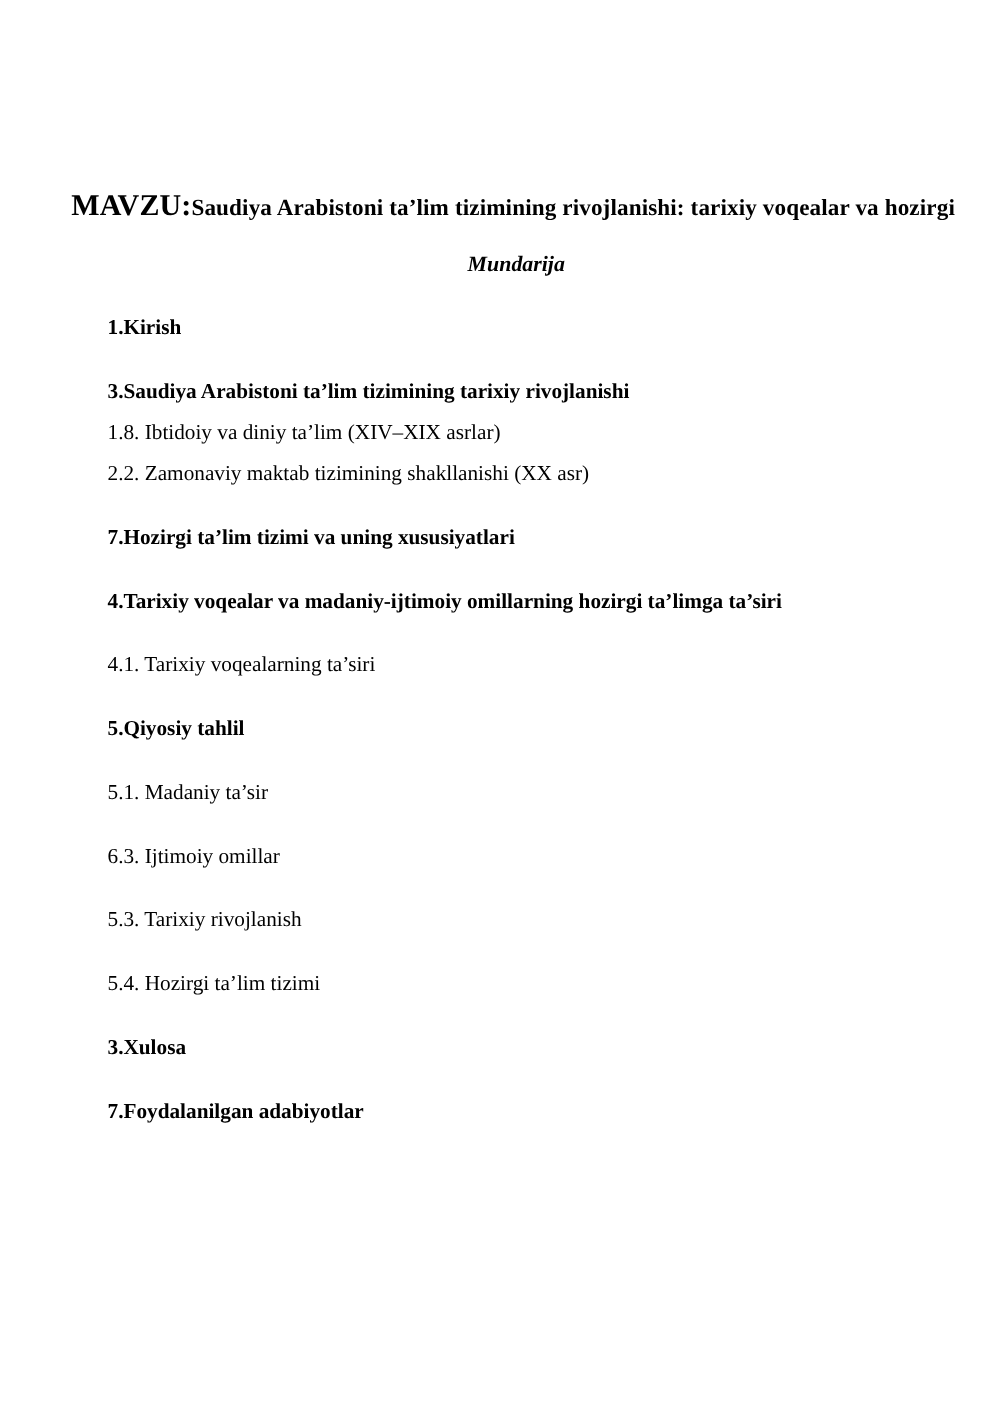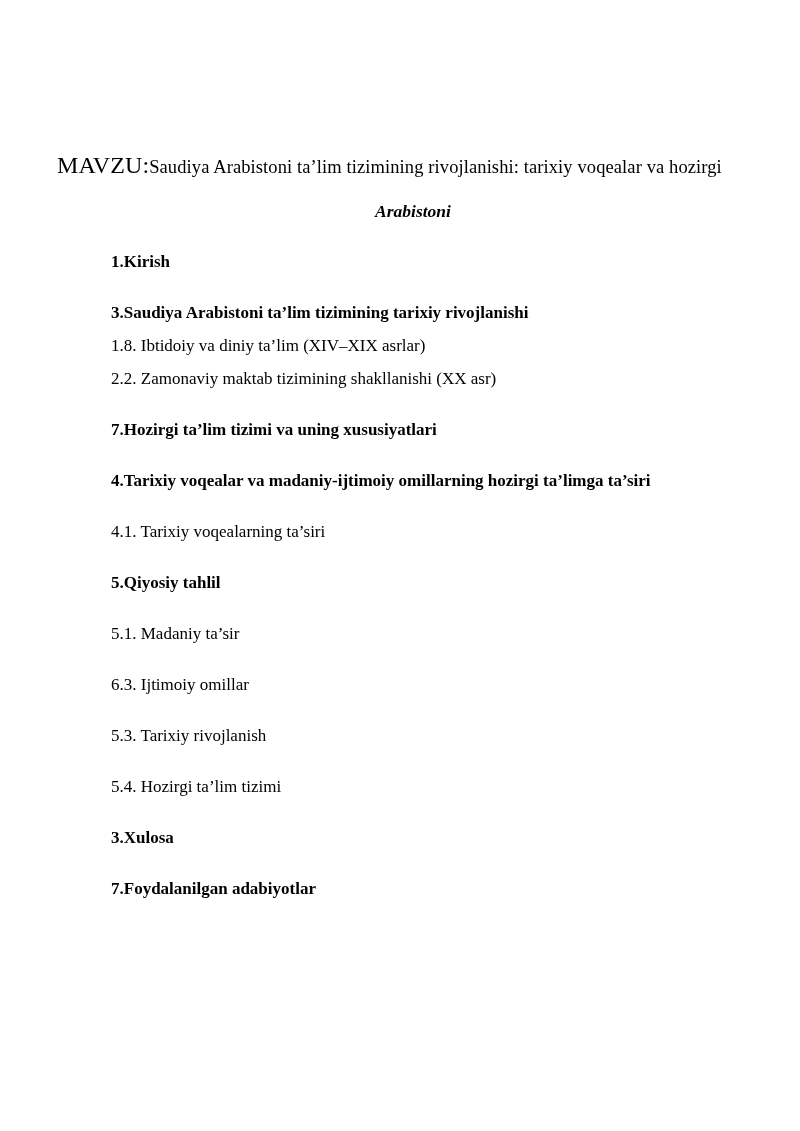--- a/index.html
+++ b/index.html
@@ -14,39 +14,39 @@
     background: #ffffff;
     color: #000000;
     font-family: "Liberation Serif", "DejaVu Serif", serif;
     overflow: hidden;
   }
   .doc {
     padding-top: 146px;
   }
   .title-par {
     margin: 0 35px 0 57px;
-    font-weight: 400;
+    font-weight: 700;
     font-size: 18.5px;
     line-height: 39px;
     letter-spacing: 0.1px;
   }
   .title-prefix {
     font-size: 24px;
   }
   .toc-heading {
     margin-top: 13px;
     text-align: center;
     font-weight: 700;
     font-style: italic;
     font-size: 17.5px;
     line-height: 22px;
     padding-left: 26px; 
   }
   .toc {
-    margin-left: 111px;
+    margin-left: 86px;
     margin-right: 40px;
     font-size: 17px;
     line-height: 22px;
   }
   .toc-item {
     margin-top: 29px;
   }
   .toc-item.tight {
     margin-top: 11px;
   }
@@ -57,21 +57,21 @@
 </head>
 <body>
 
 <div class="page">
   <div class="doc">
 
     <div class="title-par">
       <span class="title-prefix">MAVZU:</span><span>Saudiya Arabistoni ta’lim tizimining rivojlanishi: tarixiy voqealar va hozirgi</span><br>
     </div>
 
-    <div class="toc-heading">Arabistoni</div>
+    <div class="toc-heading">Mundarija</div>
 
     <div class="toc">
       <div class="toc-item bold">1.Kirish</div>
       <div class="toc-item bold">3.Saudiya Arabistoni ta’lim tizimining tarixiy rivojlanishi</div>
       <div class="toc-item tight">1.8. Ibtidoiy va diniy ta’lim (XIV–XIX asrlar)</div>
       <div class="toc-item tight">2.2. Zamonaviy maktab tizimining shakllanishi (XX asr)</div>
       <div class="toc-item bold">7.Hozirgi ta’lim tizimi va uning xususiyatlari</div>
       <div class="toc-item bold">4.Tarixiy voqealar va madaniy-ijtimoiy omillarning hozirgi ta’limga ta’siri</div>
       <div class="toc-item">4.1. Tarixiy voqealarning ta’siri</div>
       <div class="toc-item bold">5.Qiyosiy tahlil</div>

